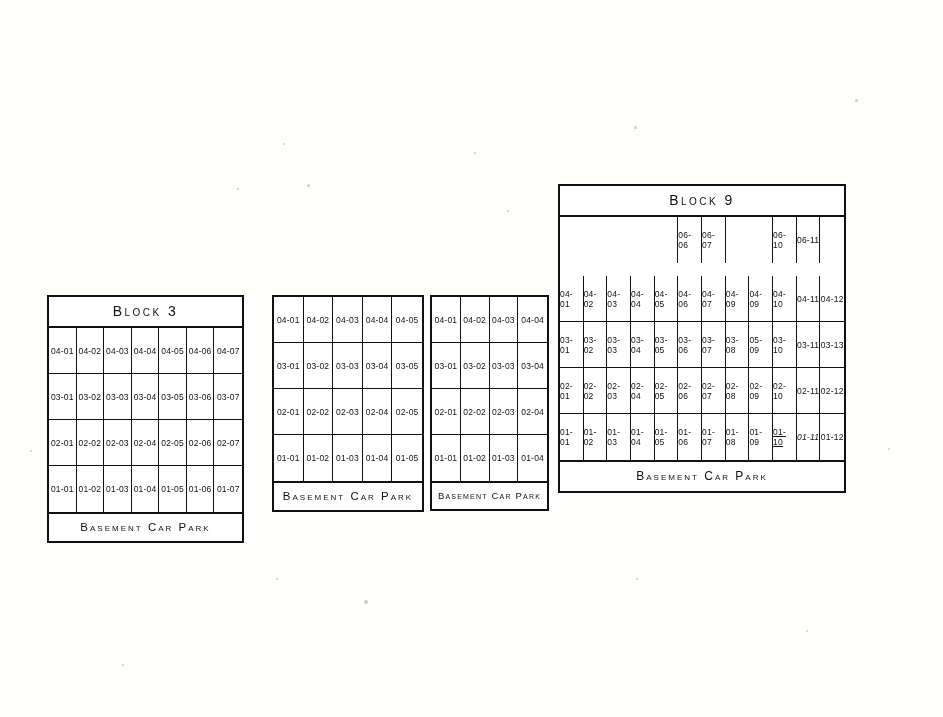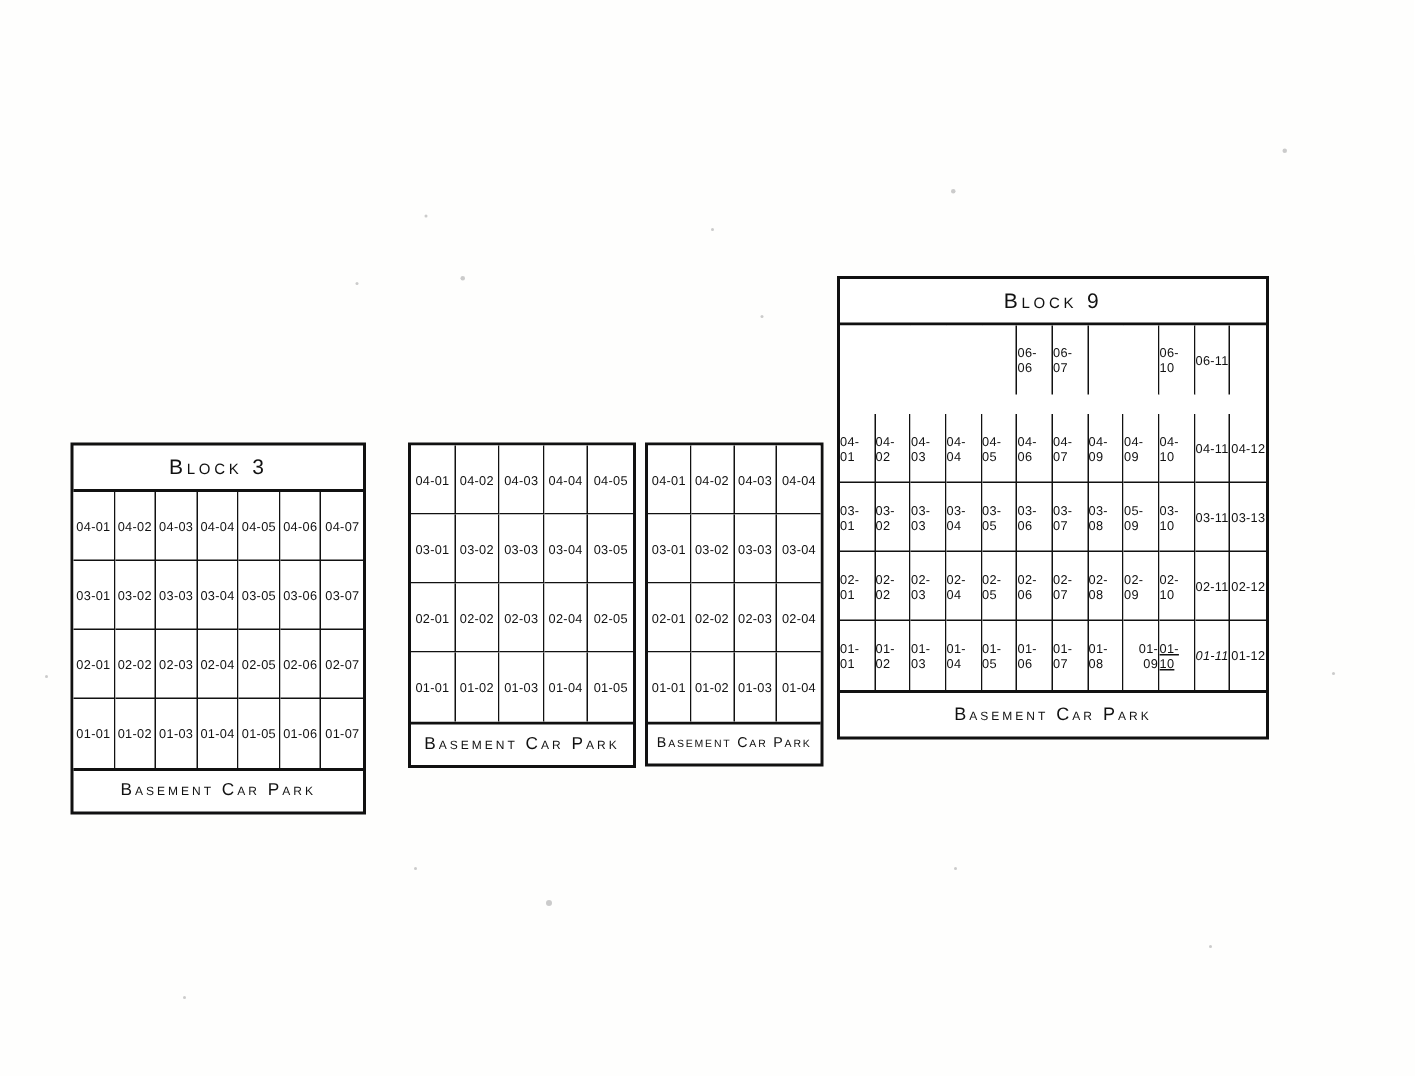--- a/index.html
+++ b/index.html
@@ -299,21 +299,21 @@
       </div>
       <div class="row">
         <div class="cell" style="flex: 1 1 8.33333%;">01-01</div>
         <div class="cell" style="flex: 1 1 8.33333%;">01-02</div>
         <div class="cell" style="flex: 1 1 8.33333%;">01-03</div>
         <div class="cell" style="flex: 1 1 8.33333%;">01-04</div>
         <div class="cell" style="flex: 1 1 8.33333%;">01-05</div>
         <div class="cell" style="flex: 1 1 8.33333%;">01-06</div>
         <div class="cell" style="flex: 1 1 8.33333%;">01-07</div>
         <div class="cell" style="flex: 1 1 8.33333%;">01-08</div>
-        <div class="cell" style="flex: 1 1 8.33333%; text-align: right;">01-09</div>
+        <div class="cell" style="flex: 1 1 8.33333%;">01-09</div>
         <div class="cell" style="flex: 1 1 8.33333%; text-decoration: underline;">01-10</div>
         <div class="cell" style="flex: 1 1 8.33333%; font-style: italic;">01-11</div>
         <div class="cell" style="flex: 1 1 8.33333%;">01-12</div>
       </div>
     </div>
     <div class="footer">Basement Car Park</div>
   </div>
 
 </div>
 

